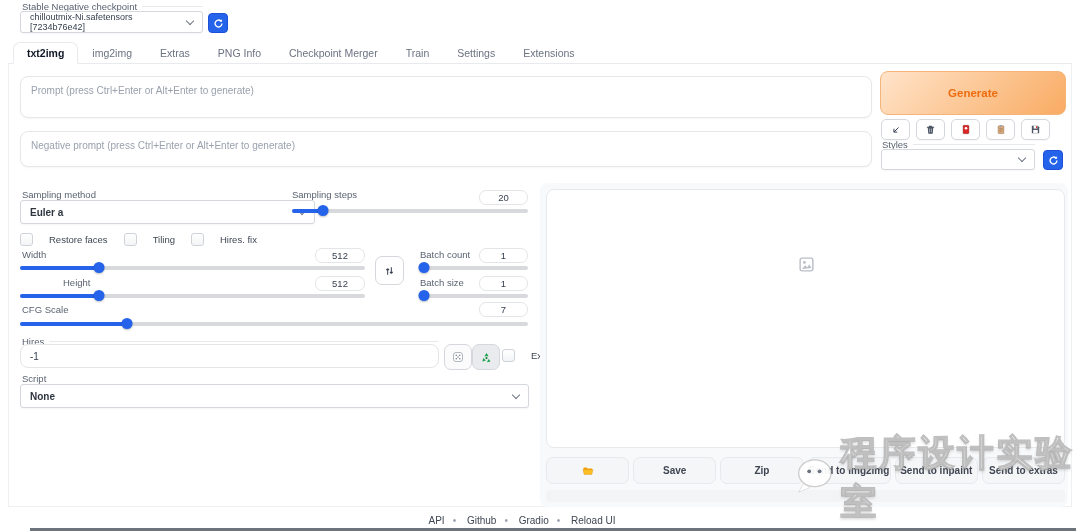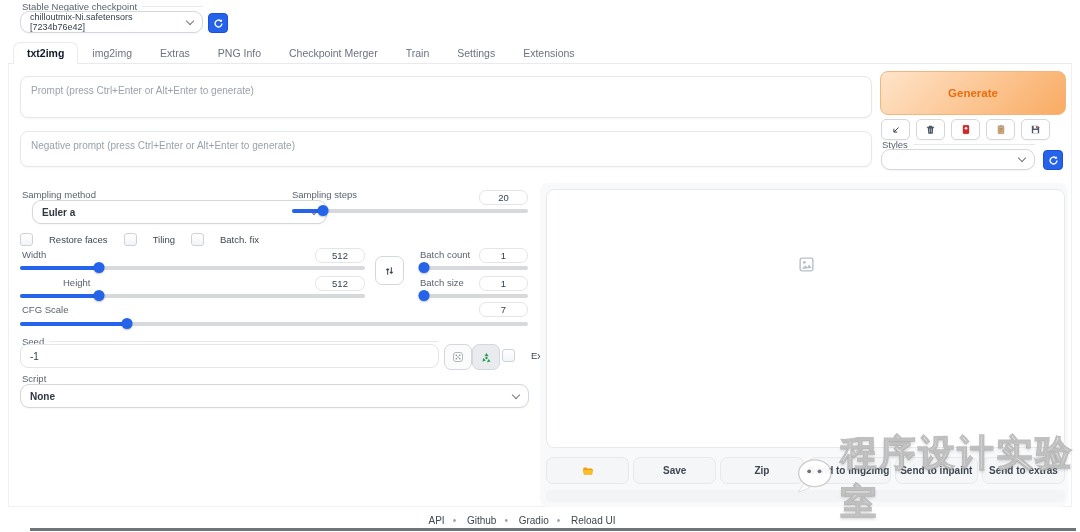--- a/index.html
+++ b/index.html
@@ -5,21 +5,21 @@
   html,body{margin:0;padding:0;background:#fff;}
   #app{position:relative;width:1080px;height:532px;background:#fff;overflow:hidden;
        font-family:"Liberation Sans","DejaVu Sans",sans-serif;}
   .abs{position:absolute;}
 
   
   .field-label{position:absolute;display:flex;align-items:center;gap:5px;font-size:9.5px;color:#5a6270;}
   .field-label .line{flex:1;border-top:1px solid #e7e9ec;height:0;}
 
   
-  .select{position:absolute;background:#fff;border:1px solid #d4d7dc;border-radius:9px;
+  .select{position:absolute;background:#fff;border:1px solid #d4d7dc;border-radius:3px;
           display:flex;align-items:center;padding:0 9px;font-size:10px;font-weight:600;color:#2f3640;
           box-shadow:0 1px 2px rgba(0,0,0,.04);box-sizing:border-box;}
   .select .chev{margin-left:auto;}
   .chev{width:5px;height:5px;border-right:1.4px solid #707784;border-bottom:1.4px solid #707784;
         transform:rotate(45deg);display:inline-block;flex:none;margin-top:-3px;}
 
   
   .ckpt-select{left:20px;top:11px;width:183px;height:22px;font-size:9px;font-weight:400;color:#374151;}
   .mini-refresh{position:absolute;width:18px;height:18px;background:#2563eb;border:1px solid #1d4fd8;
         border-radius:4px;display:flex;align-items:center;justify-content:center;}
@@ -189,21 +189,21 @@
   <div class="mini-refresh" style="left:1043px;top:150px;">
     <svg width="11" height="11" viewBox="0 0 24 24">
       <path d="M19.5 12a7.5 7.5 0 1 1-2.2-5.3" fill="none" stroke="#fff" stroke-width="3"></path>
       <path d="M19.8 2.5v5.6h-5.6z" fill="#fff"></path>
     </svg>
   </div>
 
   <div class="field-label" style="left:22px;top:189px;">
     <span>Sampling method</span>
   </div>
-  <div class="select" style="left:32px;top:200px;width:295px;height:24px;">
+  <div class="select" style="left:20px;top:200px;width:295px;height:24px;">
     <span>Euler a</span>
     <span class="chev"></span>
   </div>
 
   <div class="field-label" style="left:292px;top:189px;">
     <span>Sampling steps</span>
   </div>
   <input class="num-input" style="left: 479px; top: 190px; width: 49px; height: 15px;" value="20">
   <div class="slider" style="left:292px;top:205px;width:236px;">
     <div class="track"></div>
@@ -215,21 +215,21 @@
     <label class="cb">
       <span class="box"></span>
       <span>Restore faces</span>
     </label>
     <label class="cb">
       <span class="box"></span>
       <span>Tiling</span>
     </label>
     <label class="cb">
       <span class="box"></span>
-      <span>Batch. fix</span>
+      <span>Hires. fix</span>
     </label>
   </div>
 
   <div class="field-label" style="left:22px;top:249px;">
     <span>Width</span>
   </div>
   <input class="num-input" style="left: 315px; top: 248px; width: 50px; height: 15px;" value="512">
   <div class="slider" style="left:20px;top:262px;width:345px;">
     <div class="track"></div>
     <div class="fill" style="width:23%;"></div>
@@ -277,21 +277,21 @@
     <span>CFG Scale</span>
   </div>
   <input class="num-input" style="left: 479px; top: 302px; width: 49px; height: 15px;" value="7">
   <div class="slider" style="left:20px;top:318px;width:508px;">
     <div class="track"></div>
     <div class="fill" style="width:21%;"></div>
     <div class="knob" style="left:21%;"></div>
   </div>
 
   <div class="field-label" style="left:22px;top:336px;width:416px;">
-    <span>Seed</span>
+    <span>Hires</span>
     <i class="line"></i>
   </div>
   <input class="text-input" style="left: 20px; top: 344px; width: 419px; height: 24px;" value="-1">
   <div class="tool-btn" style="left:444px;top:344px;width:26px;height:24px;">
     <svg width="12" height="12" viewBox="0 0 24 24">
       <rect x="3" y="3" width="18" height="18" rx="5" fill="#fff" stroke="#9ca3af" stroke-width="1.6"></rect>
       <circle cx="8.5" cy="8.5" r="1.5" fill="#6b7280"></circle>
         <circle cx="15.5" cy="8.5" r="1.5" fill="#6b7280"></circle>
       <circle cx="12" cy="12" r="1.5" fill="#6b7280"></circle>
       <circle cx="8.5" cy="15.5" r="1.5" fill="#6b7280"></circle>

